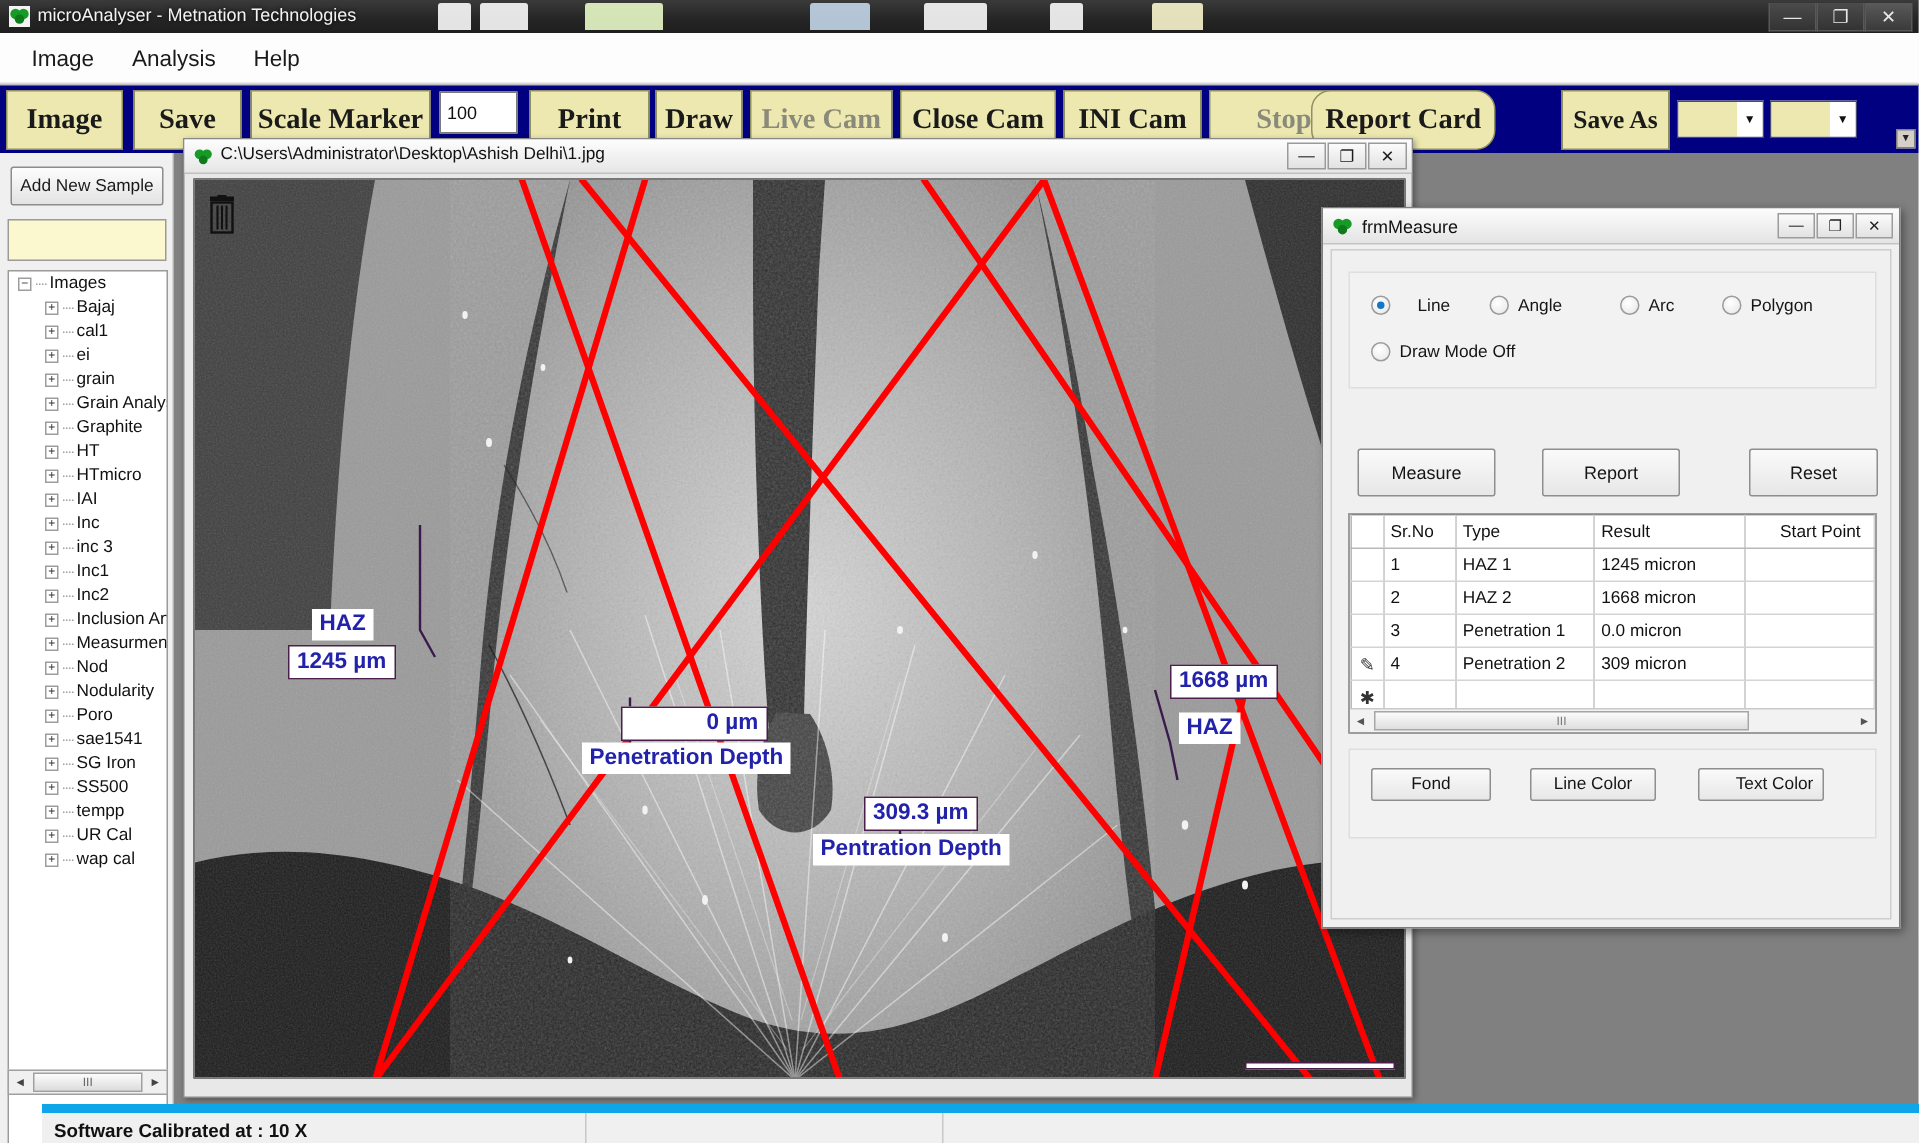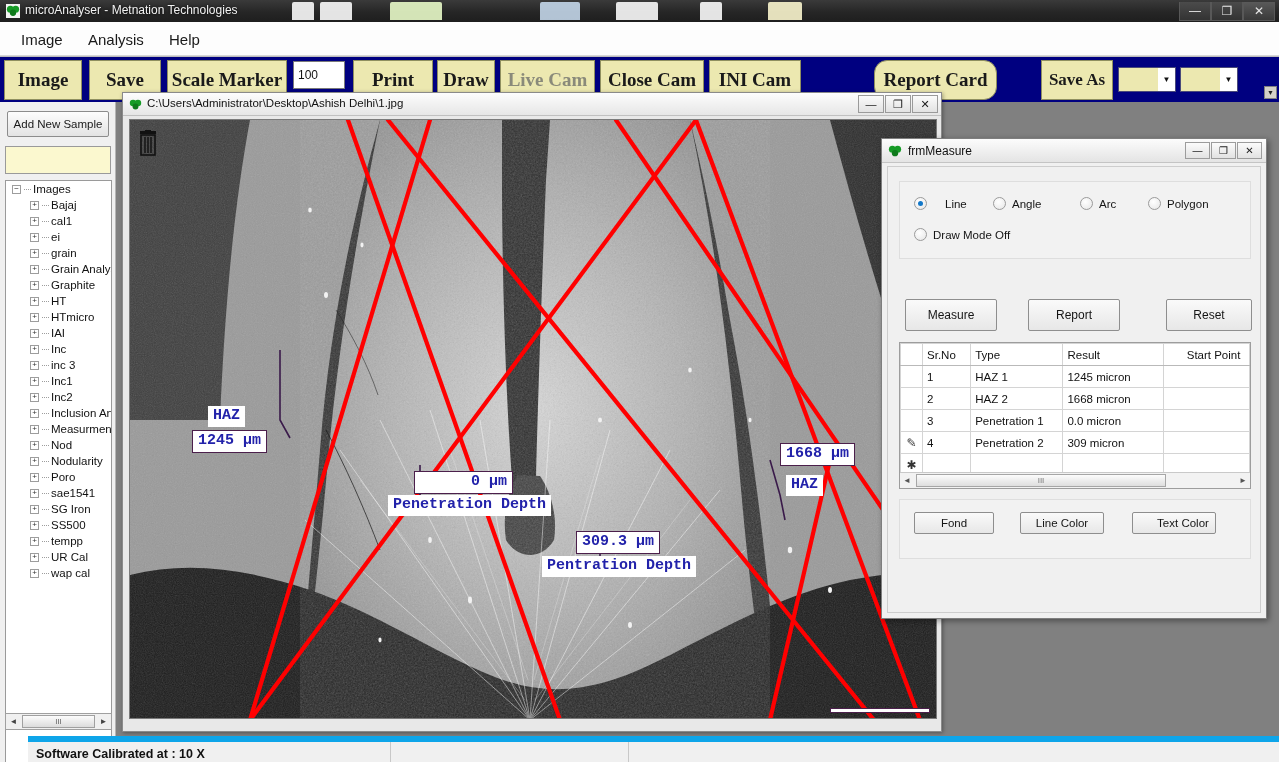--- a/index.html
+++ b/index.html
@@ -319,21 +319,21 @@
     position:absolute; left: 8px; top: 5px;
     font-size: 12.5px; font-weight: bold; color: #111;
     font-family: "Liberation Sans", sans-serif;
   }
   #status-sep1 { position:absolute; left: 362px; top:0; width:1px; height:26px; background:#c8c8c8;}
   #status-sep2 { position:absolute; left: 600px; top:0; width:1px; height:26px; background:#c8c8c8;}
 
   
   .anno {
     position: absolute; z-index: 20;
-    font-family: Liberation Mono, monospace;
+    font-family: Liberation Sans, sans-serif;
     font-weight: bold;
     color: #2222aa;
     background: #ffffff;
     padding: 1px 5px;
     white-space: nowrap;
     line-height: 1.25;
   }
   .anno.boxed { border: 1px solid #4b1f4b; }
   .anno.s16 { font-size: 15px; }
 </style>
@@ -374,20 +374,21 @@
   <div id="toolbar">
     <div class="tbtn" style="left:4px;   width:78px;">Image</div>
     <div class="tbtn" style="left:89px;  width:72px;">Save</div>
     <div class="tbtn" style="left:167px; width:120px;">Scale Marker</div>
     <div id="scale-input" style="left:293px; width:52px;">100</div>
     <div class="tbtn" style="left:353px; width:80px;">Print</div>
     <div class="tbtn" style="left:437px; width:58px;">Draw</div>
     <div class="tbtn disabled" style="left:500px; width:95px;">Live Cam</div>
     <div class="tbtn" style="left:600px; width:104px;">Close Cam</div>
     <div class="tbtn" style="left:709px; width:92px;">INI Cam</div>
+    <div class="tbtn disabled" style="left:806px; width:100px;">Stop</div>
     <div class="tbtn" style="left:874px; width:123px;border-radius:13px;">Report Card</div>
     <div class="tbtn small" style="left:1041px; width:72px;">Save As</div>
     <div class="tb-combo" style="left:1118px;">
       <div class="fill"></div>
       <div class="arrow">▼</div>
     </div>
     <div class="tb-combo" style="left:1180px;">
       <div class="fill"></div>
       <div class="arrow">▼</div>
     </div>

